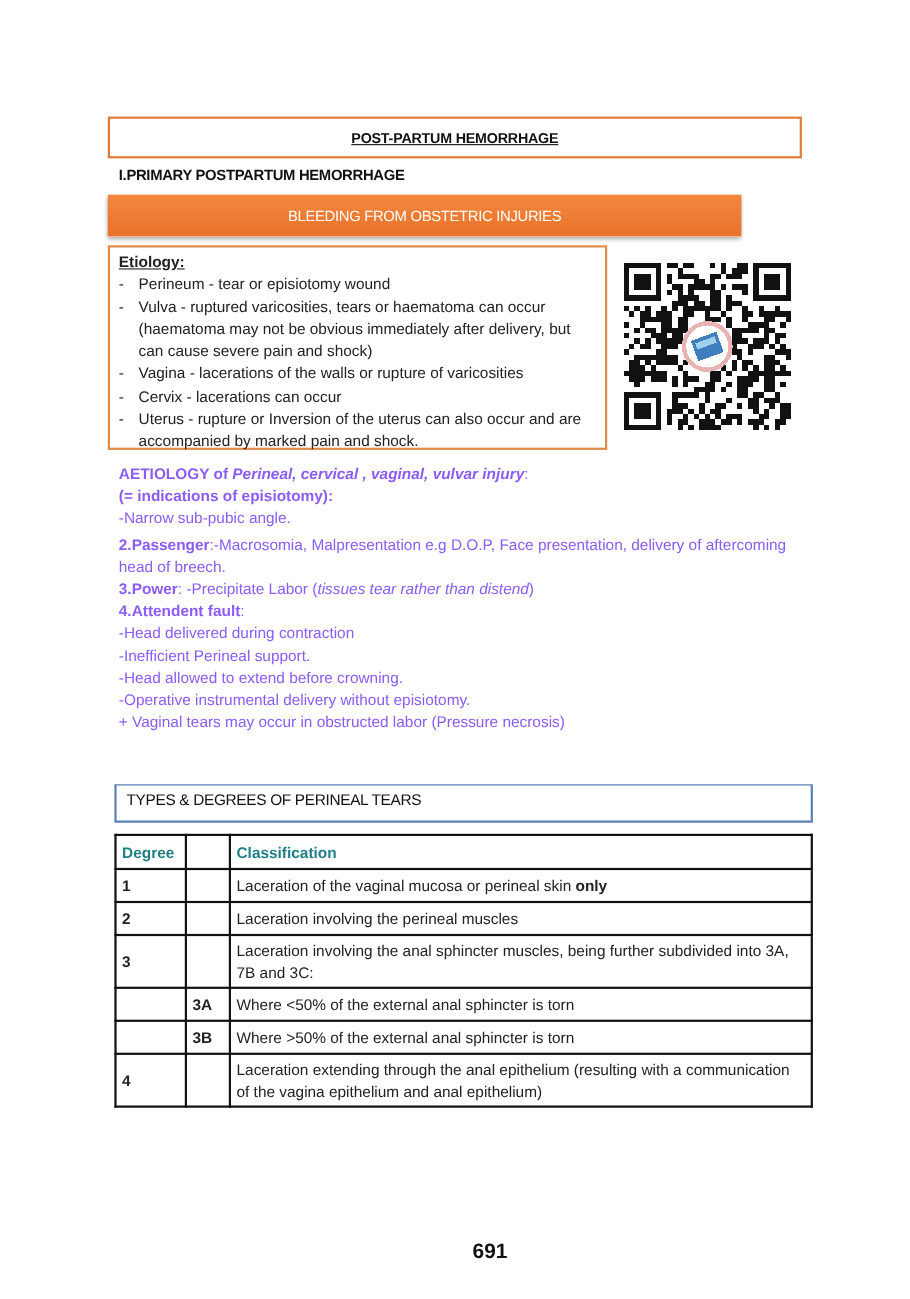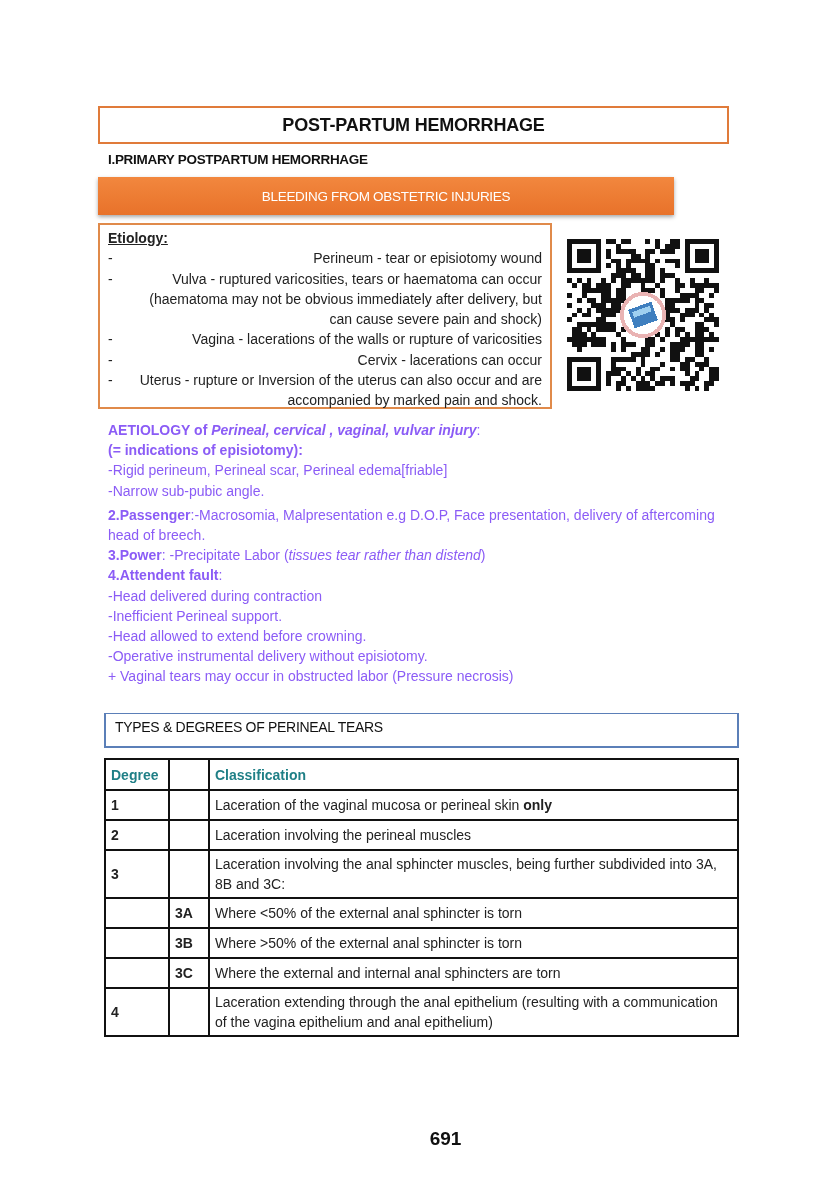--- a/index.html
+++ b/index.html
@@ -1,28 +1,28 @@
 <!DOCTYPE html>
 <html><head>
 <meta charset="utf-8">
 <style>
   * { margin:0; padding:0; box-sizing:border-box; }
   html, body { width:827px; height:1181px; background:#fff; }
   body { position:relative; font-family:"Liberation Sans", sans-serif; color:#111; overflow:hidden; }
   .abs { position:absolute; }
 
-  #title-box { left:98px; top:106px; width:631px; height:38px; border:2px solid #e07b3a; display:flex; align-items:center; justify-content:center; font-weight:bold; font-size:18px; letter-spacing:-0.2px; }
+  #title-box { left:98px; top:106px; width:631px; height:38px; border:2px solid #e07b3a; display:flex; align-items:center; justify-content:center; font-weight:bold; font-size:13px; letter-spacing:-0.2px;text-decoration:underline; }
   #section-heading { left:108px; top:152px; font-size:13.5px; font-weight:bold; letter-spacing:-0.3px; }
   #orange-band { left:98px; top:177px; width:576px; height:38px; background:linear-gradient(#f2873e, #e8722a); box-shadow:0 2px 4px rgba(0,0,0,0.35); color:#fff; display:flex; align-items:center; justify-content:center; font-size:13.5px; letter-spacing:-0.3px; }
 
   #etiology-box { left:98px; top:223px; width:454px; height:186px; border:2px solid #e08a4a; padding:3px 8px; font-size:14px; line-height:20.3px; color:#222; }
   #etiology-title { font-weight:bold; text-decoration:underline; font-size:14px; }
   .eti-item { display:flex; }
   .eti-dash { width:18px; flex:none; }
-  .eti-text { flex:1;text-align:right; }
+  .eti-text { flex:1; }
 
   #qr { left:562px; top:234px; width:162px; height:162px; }
 
   #aetiology { left:108px; top:420px; width:620px; font-size:14px; line-height:20.2px; color:#8b5cf6; }
   #aetiology p { margin:0; }
   .gap { margin-top:4px !important; }
 
   #types-box { left:104px; top:713px; width:635px; height:35px; border:2px solid #5b7fb8; border-top-width:1px; padding:5px 9px; font-size:14px; letter-spacing:-0.3px; }
 
   #tears-table { left:104px; top:758px; width:635px; border-collapse:collapse; font-size:14px; color:#222; }
@@ -441,21 +441,20 @@
   <g>
     <circle cx="16.5" cy="16.5" r="4.3" fill="#fff" stroke="#e9b3b3" stroke-width="0.8"></circle>
     <rect x="14" y="14.5" width="5" height="4" fill="#3f7fbf" transform="rotate(-20 16.5 16.5)"></rect>
     <rect x="14.6" y="15.2" width="3.8" height="1.2" fill="#9fd0f0" transform="rotate(-20 16.5 16.5)"></rect>
   </g>
 </svg>
 
 <div id="aetiology" class="abs">
   <p style="font-weight:bold;"><span>AETIOLOGY of </span><i>Perineal, cervical , vaginal, vulvar injury</i><span style="font-weight:normal;">:</span></p>
   <p style="font-weight:bold;">(= indications of episiotomy):</p>
-  <p>-Rigid perineum, Perineal scar, Perineal edema[friable]</p>
   <p>-Narrow sub-pubic angle.</p>
   <p class="gap"><b>2.Passenger</b><span>:-Macrosomia, Malpresentation e.g D.O.P, Face presentation, delivery of aftercoming head of breech.</span></p>
   <p><b>3.Power</b><span>: -Precipitate Labor (</span><i>tissues tear rather than distend</i><span>)</span></p>
   <p><b>4.Attendent fault</b><span>:</span></p>
   <p>-Head delivered during contraction</p>
   <p>-Inefficient Perineal support.</p>
   <p>-Head allowed to extend before crowning.</p>
   <p>-Operative instrumental delivery without episiotomy.</p>
   <p>+ Vaginal tears may occur in obstructed labor (Pressure necrosis)</p>
 </div>
@@ -475,38 +474,33 @@
     <td><span>Laceration of the vaginal mucosa or perineal skin </span><b>only</b></td>
   </tr>
   <tr class="row">
     <td class="c1">2</td>
     <td class="c2"></td>
     <td>Laceration involving the perineal muscles</td>
   </tr>
   <tr class="row">
     <td class="c1">3</td>
     <td class="c2"></td>
-    <td>Laceration involving the anal sphincter muscles, being further subdivided into 3A, 8B and 3C:</td>
+    <td>Laceration involving the anal sphincter muscles, being further subdivided into 3A, 7B and 3C:</td>
   </tr>
   <tr class="row">
     <td class="c1"></td>
     <td class="c2">3A</td>
     <td>Where &lt;50% of the external anal sphincter is torn</td>
   </tr>
   <tr class="row">
     <td class="c1"></td>
     <td class="c2">3B</td>
     <td>Where &gt;50% of the external anal sphincter is torn</td>
   </tr>
   <tr class="row">
-    <td class="c1"></td>
-    <td class="c2">3C</td>
-    <td>Where the external and internal anal sphincters are torn</td>
-  </tr>
-  <tr class="row">
     <td class="c1">4</td>
     <td class="c2"></td>
     <td>Laceration extending through the anal epithelium (resulting with a communication of the vagina epithelium and anal epithelium)</td>
   </tr>
 </tbody>
   </table>
 
 <div id="page-number" class="abs">691</div>
 
 </body></html>

